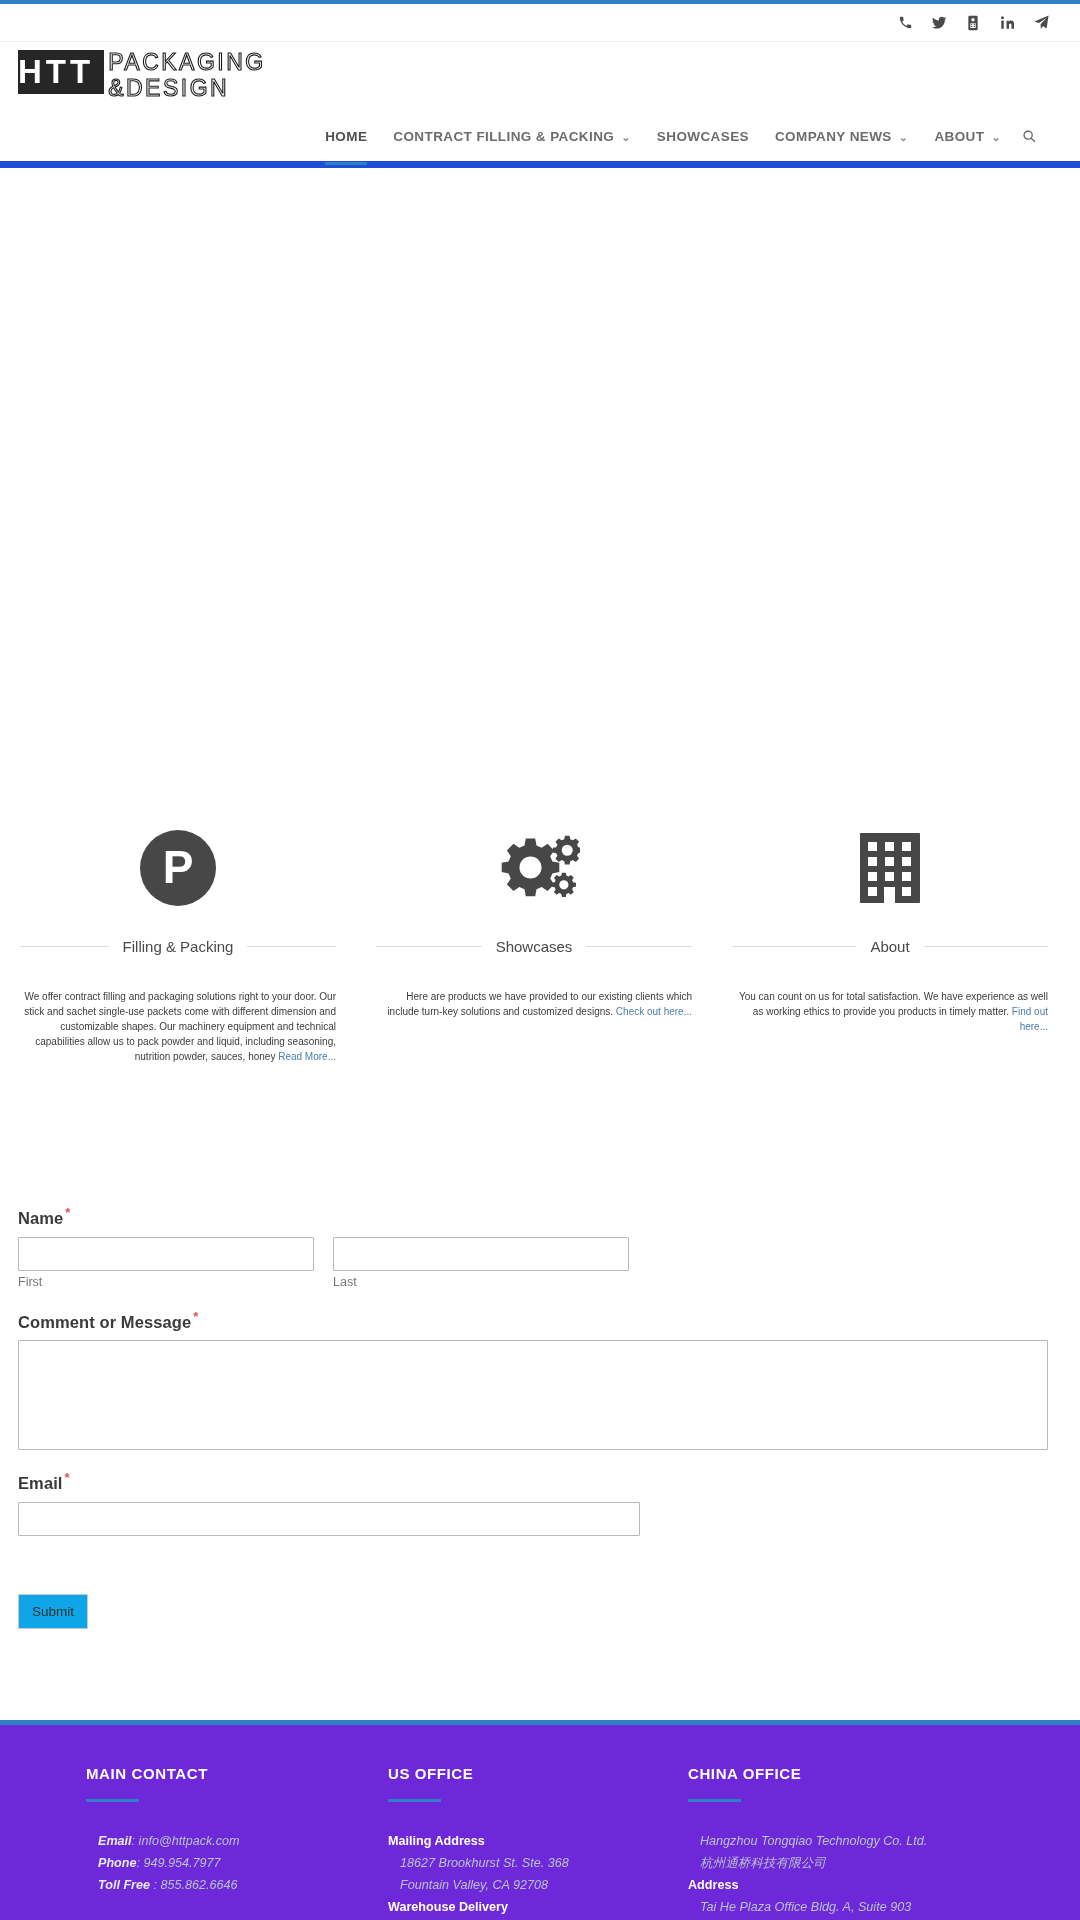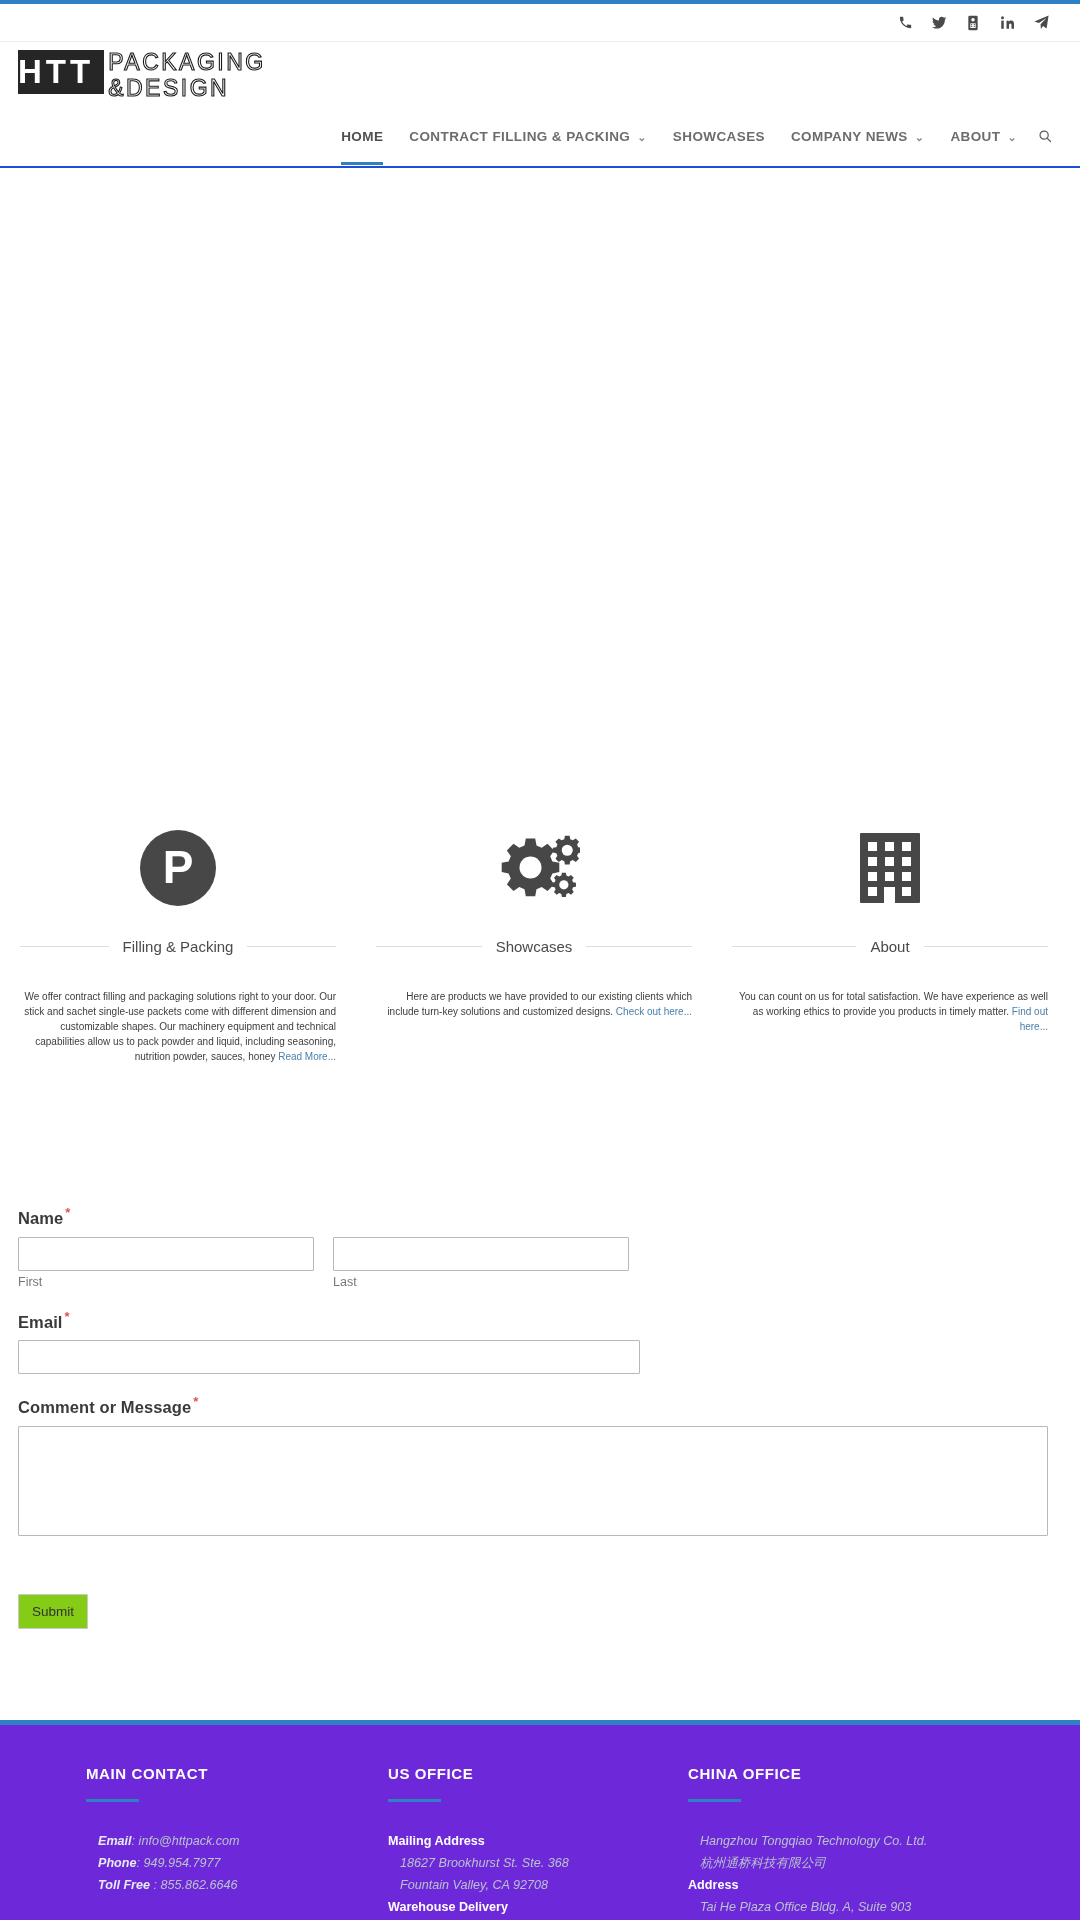--- a/index.html
+++ b/index.html
@@ -66,22 +66,22 @@
     -webkit-text-stroke: 1.1px #1a1a1a;
     font-weight: 400;
   }
   .logo-line2 { margin-top: 3px; }
 
   
   .main-nav {
     position: absolute; top: 114px; left: 0;
     width: 1080px; height: 54px;
     display: flex; align-items: flex-start; justify-content: flex-end;
-    padding-right: 20px;
-    border-bottom: 2px solid #1d4ed8;
+    padding-right: 36px;
+    border-bottom: 7px solid #1d4ed8;
   }
   .nav-item {
     display: flex; align-items: center;
     height: 44px;
     padding: 0 13px;
     font-size: 13.5px;
     font-weight: 700;
     letter-spacing: 0.4px;
     color: #6c6c6c;
     text-transform: uppercase;
@@ -203,21 +203,21 @@
     font-family: "Liberation Sans", sans-serif;
     font-size: 14px;
     padding: 8px;
     color: #333;
     border-radius: 1px;
     display: block;
   }
   .submit-btn {
     margin-top: 38px;
     width: 70px; height: 35px;
-    background: #84cc16;
+    background: #0ea5e9;
     border: 1px solid #c9c9c9;
     font-family: "Liberation Sans", sans-serif;
     font-size: 13.5px;
     color: #333333;
     cursor: pointer;
     border-radius: 1px;
   }
 
   
   .footer {
@@ -431,32 +431,32 @@
       </div>
       <div class="fld-last">
         <input class="f-input" type="text" value="" style="">
         <div class="f-sub">Last</div>
       </div>
     </div>
   </div>
 
   <div class="f-block">
     <div class="f-label">
+      <span>Comment or Message</span><span class="req">*</span>
+    </div>
+    <textarea class="f-textarea" style=""></textarea>
+  </div>
+
+  <div class="f-block">
+    <div class="f-label">
       <span>Email</span><span class="req">*</span>
     </div>
     <div class="fld-email">
       <input class="f-input" type="text" value="" style="">
     </div>
-  </div>
-
-  <div class="f-block">
-    <div class="f-label">
-      <span>Comment or Message</span><span class="req">*</span>
-    </div>
-    <textarea class="f-textarea" style=""></textarea>
   </div>
 
   <button class="submit-btn">Submit</button>
 </section>
 
 <footer class="footer">
   <div class="footer-inner">
 
     <div class="f-col f-col-1">
       <div class="f-title">MAIN CONTACT</div>

